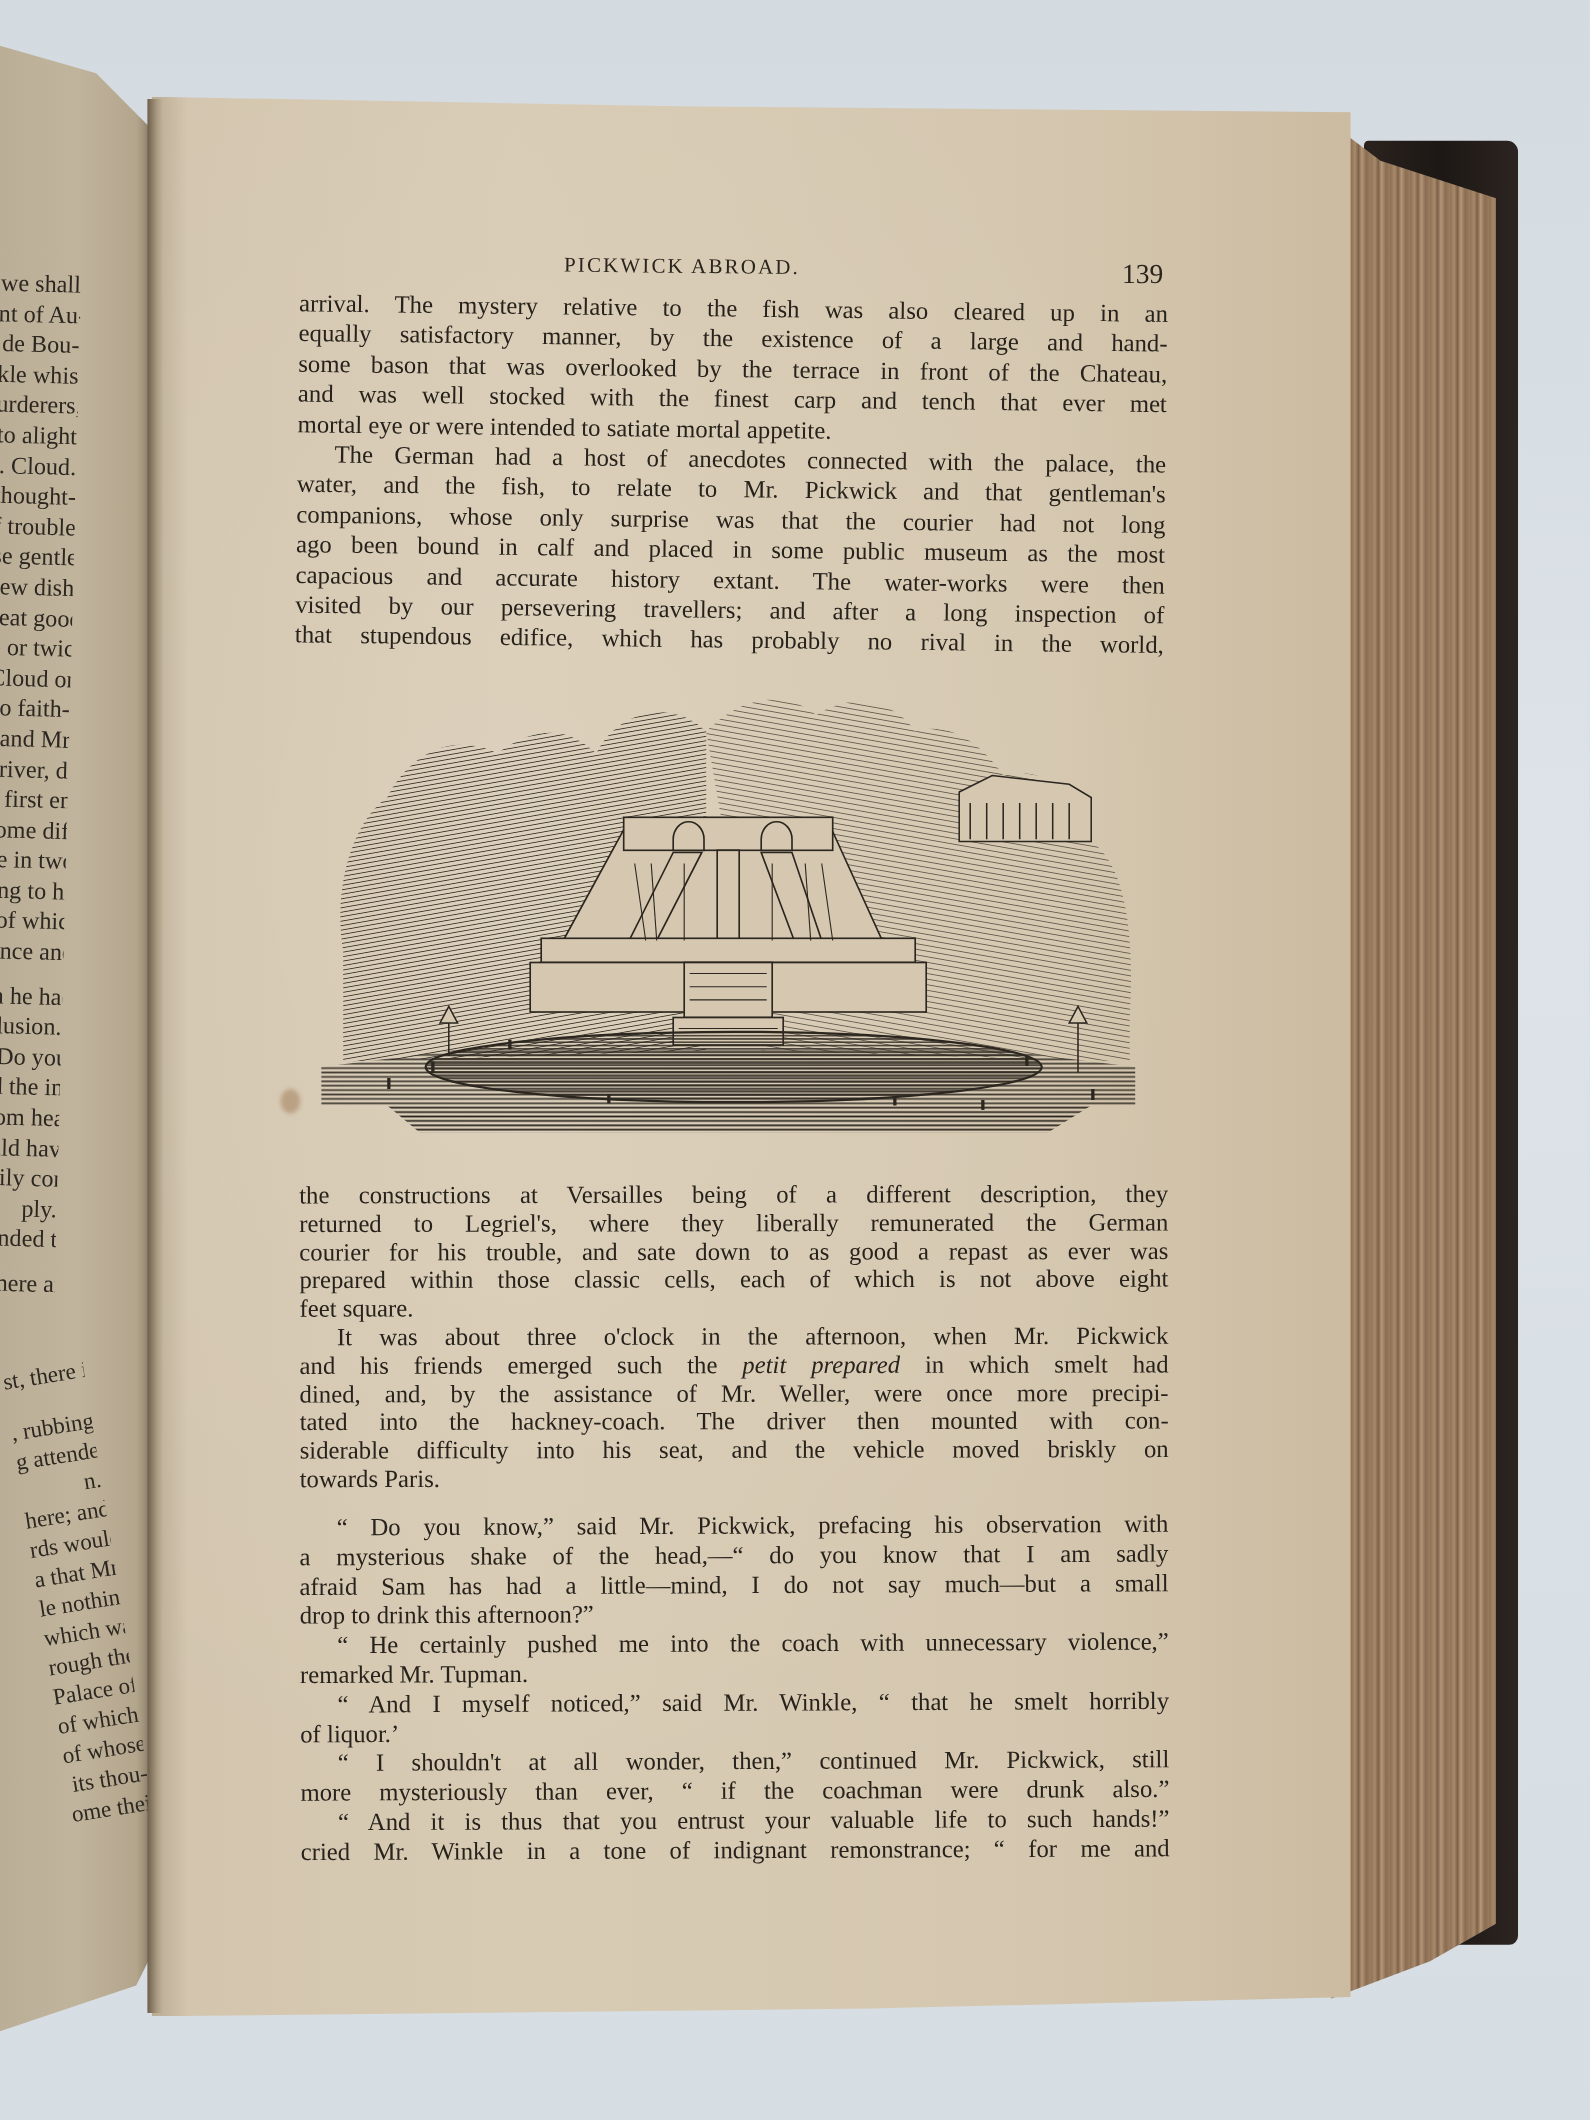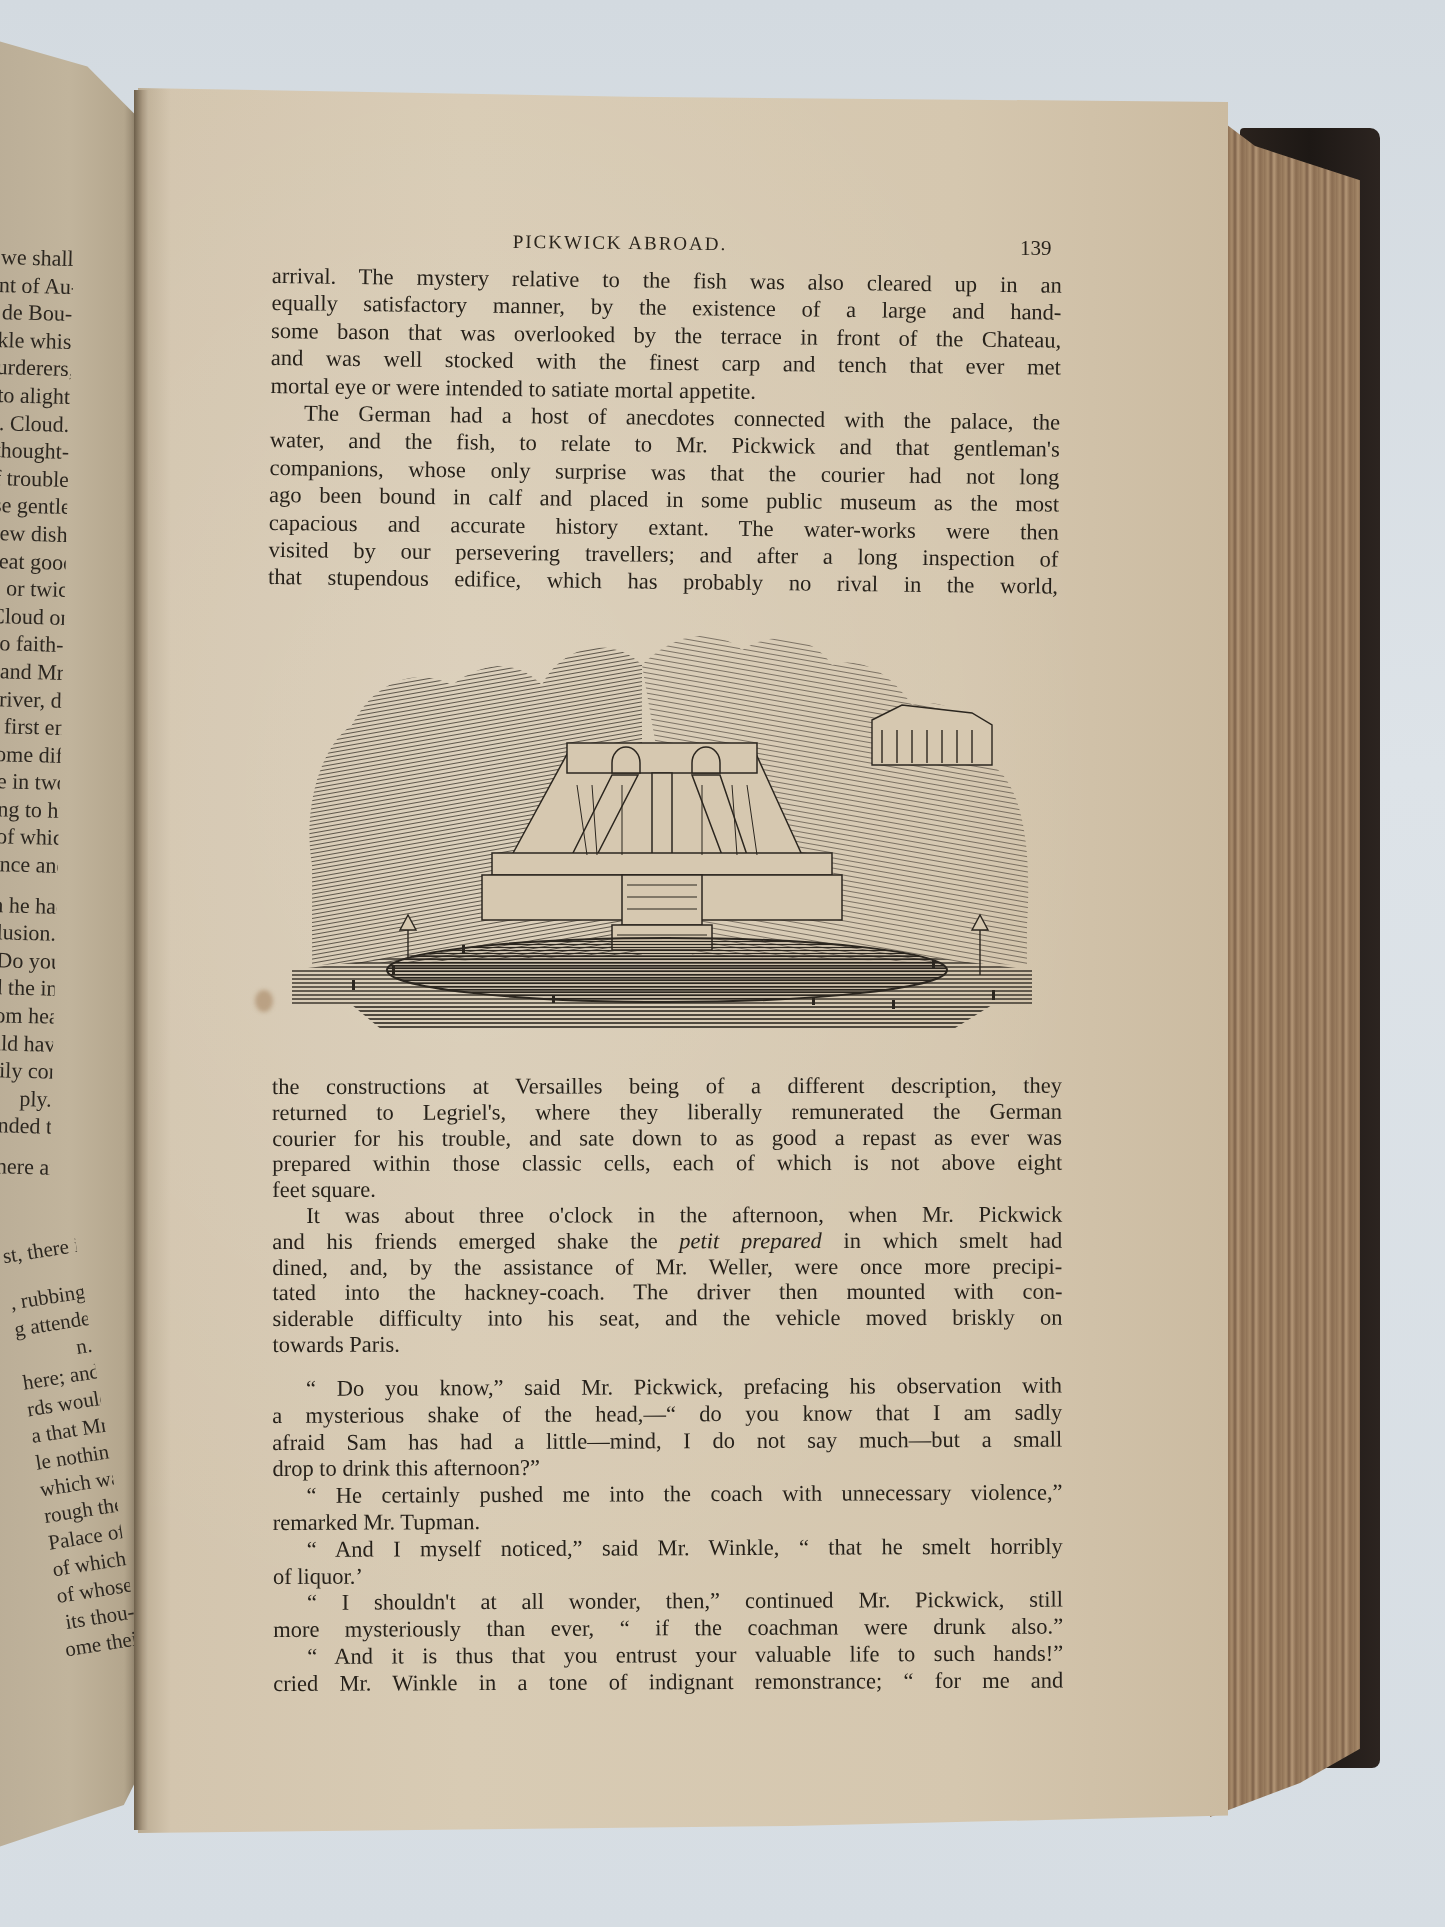--- a/index.html
+++ b/index.html
@@ -60,21 +60,21 @@
       radial-gradient(ellipse at 30% 40%, rgba(255,255,255,.12), transparent 60%),
       linear-gradient(90deg, #b9aa91 0%, #d3c5ae 3%, #d8cbb4 30%, #d5c7af 75%, #cbbba1 100%);
     clip-path: polygon(0 0, 45% 0.5%, 100% 0.8%, 100% 99%, 60% 99.6%, 0 100%);
   }
   .running-head {
     position: absolute; left: 410px; top: 232px; width: 420px;
     text-align: center; font-size: 19px; letter-spacing: 2px; color: #2a241c;
     transform: rotate(0.6deg);
   }
   .page-number {
-    position: absolute; left: 1020px; top: 236px; font-size: 21px; color: #2a241c;
+    position: absolute; left: 1020px; top: 236px; font-size: 25px; color: #2a241c;
   }
   .body-text {
     position: absolute; left: 272px; width: 790px;
     font-size: 22.5px; color: #27221b; text-align: justify;
     text-align-last: justify; transform-origin: top left;
   }
   .body-text .tl { display: block; white-space: nowrap; text-align-last: justify; text-align: justify; }
   .body-text .tl.last { text-align-last: left; }
   .body-text .tl.indent { padding-left: 34px; }
   .block-top { top: 262px; line-height: 27.4px; transform: rotate(0.7deg); }
@@ -257,21 +257,21 @@
 </svg>
 <div class="stain"></div>
 
 <div class="body-text block-bottom">
   <span class="tl">the constructions at Versailles being of a different description, they</span>
   <span class="tl">returned to Legriel's, where they liberally remunerated the German</span>
   <span class="tl">courier for his trouble, and sate down to as good a repast as ever was</span>
   <span class="tl">prepared within those classic cells, each of which is not above eight</span>
   <span class="tl last">feet square.</span>
   <span class="tl indent">It was about three o'clock in the afternoon, when Mr. Pickwick</span>
-  <span class="tl"><span>and his friends emerged shake the </span><em>petit prepared</em><span> in which smelt had</span></span>
+  <span class="tl"><span>and his friends emerged such the </span><em>petit prepared</em><span> in which smelt had</span></span>
   <span class="tl">dined, and, by the assistance of Mr. Weller, were once more precipi-</span>
   <span class="tl">tated into the hackney-coach.  The driver then mounted with con-</span>
   <span class="tl">siderable difficulty into his seat, and the vehicle moved briskly on</span>
   <span class="tl last">towards Paris.</span>
 </div>
 
 <div class="body-text block-bottom2">
   <span class="tl indent">“ Do you know,” said Mr. Pickwick, prefacing his observation with</span>
   <span class="tl">a mysterious shake of the head,—“ do you know that I am sadly</span>
   <span class="tl">afraid Sam has had a little—mind, I do not say much—but a small</span>

